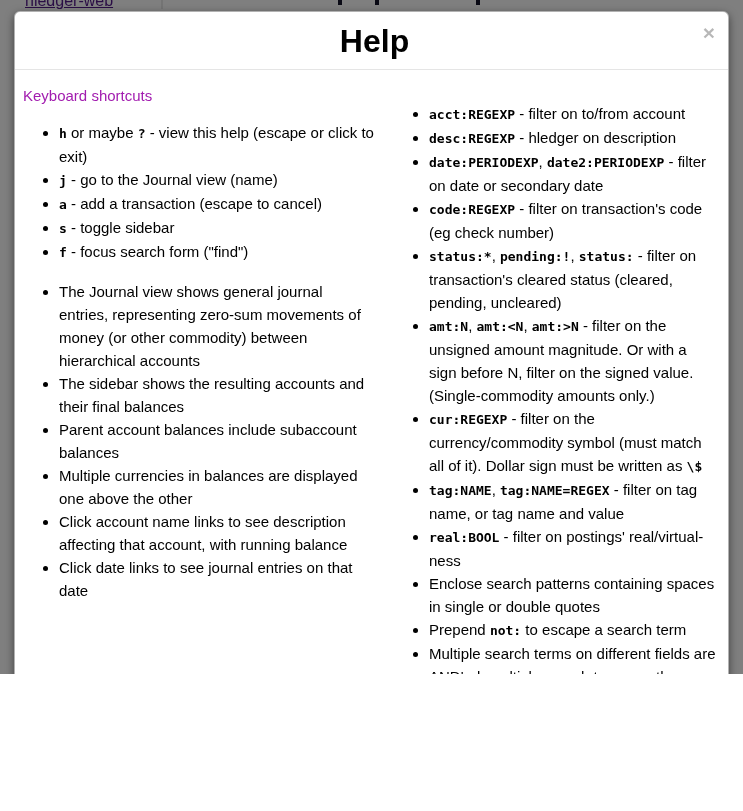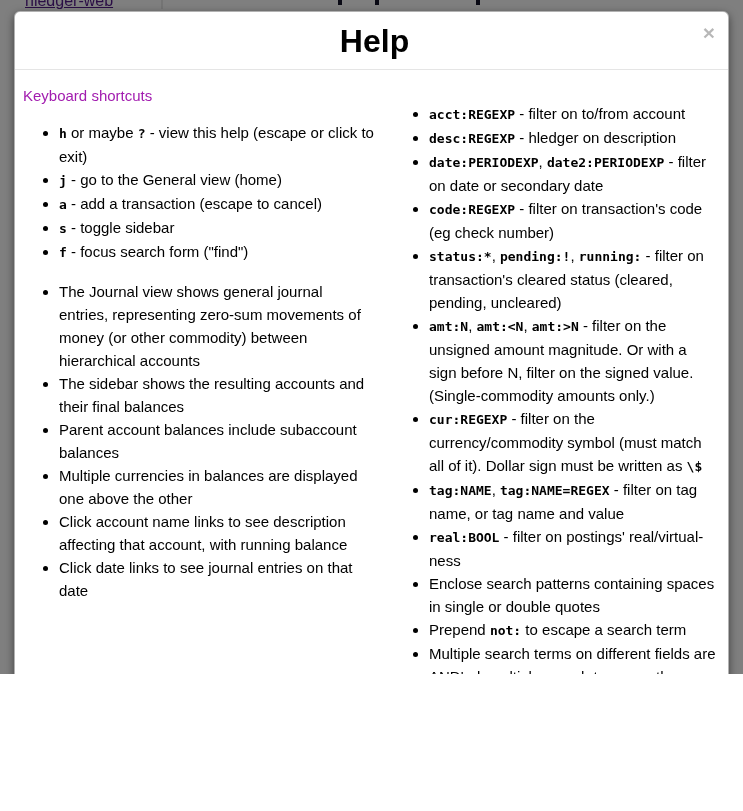--- a/index.html
+++ b/index.html
@@ -102,21 +102,21 @@
     <div class="modal-header">
       <button class="close-btn">×</button>
       <div class="modal-title">Help</div>
     </div>
 
     <div class="modal-body">
       <div class="col col-left">
         <h3>Keyboard shortcuts</h3>
         <ul>
             <li><span class="code">h</span><span> or maybe </span><span class="code">?</span><span> - view this help (escape or click to exit)</span></li>
-            <li><span class="code">j</span><span> - go to the General view (home)</span></li>
+            <li><span class="code">j</span><span> - go to the Journal view (name)</span></li>
             <li><span class="code">a</span><span> - add a transaction (escape to cancel)</span></li>
             <li><span class="code">s</span><span> - toggle sidebar</span></li>
             <li><span class="code">f</span><span> - focus search form ("find")</span></li>
           </ul>
 
         <ul>
             <li><span>The Journal view shows general journal entries, representing zero-sum movements of money (or other commodity) between hierarchical accounts</span></li>
             <li><span>The sidebar shows the resulting accounts and their final balances</span></li>
             <li><span>Parent account balances include subaccount balances</span></li>
             <li><span>Multiple currencies in balances are displayed one above the other</span></li>
@@ -124,21 +124,21 @@
             <li><span>Click date links to see journal entries on that date</span></li>
           </ul>
       </div>
 
       <div class="col col-right">
         <ul>
             <li><span class="code">acct:REGEXP</span><span> - filter on to/from account</span></li>
             <li><span class="code">desc:REGEXP</span><span> - hledger on description</span></li>
             <li><span class="code">date:PERIODEXP</span><span>, </span><span class="code">date2:PERIODEXP</span><span> - filter on date or secondary date</span></li>
             <li><span class="code">code:REGEXP</span><span> - filter on transaction's code (eg check number)</span></li>
-            <li><span class="code">status:*</span><span>, </span><span class="code">pending:!</span><span>, </span><span class="code">running:</span><span> - filter on transaction's cleared status (cleared, pending, uncleared)</span></li>
+            <li><span class="code">status:*</span><span>, </span><span class="code">pending:!</span><span>, </span><span class="code">status:</span><span> - filter on transaction's cleared status (cleared, pending, uncleared)</span></li>
             <li><span class="code">amt:N</span><span>, </span><span class="code">amt:&lt;N</span><span>, </span><span class="code">amt:&gt;N</span><span> - filter on the unsigned amount magnitude. Or with a sign before N, filter on the signed value. (Single-commodity amounts only.)</span></li>
             <li><span class="code">cur:REGEXP</span><span> - filter on the currency/commodity symbol (must match all of it). Dollar sign must be written as </span><span class="code">\$</span></li>
             <li><span class="code">tag:NAME</span><span>, </span><span class="code">tag:NAME=REGEX</span><span> - filter on tag name, or tag name and value</span></li>
             <li><span class="code">real:BOOL</span><span> - filter on postings' real/virtual-ness</span></li>
             <li><span>Enclose search patterns containing spaces in single or double quotes</span></li>
             <li><span>Prepend </span><span class="code">not:</span><span> to escape a search term</span></li>
             <li><span>Multiple search terms on different fields are AND'ed, multiple search terms on the same field are OR'ed</span></li>
             <li><span>These search terms also work with command-line hledger</span></li>
           </ul>
       </div>

